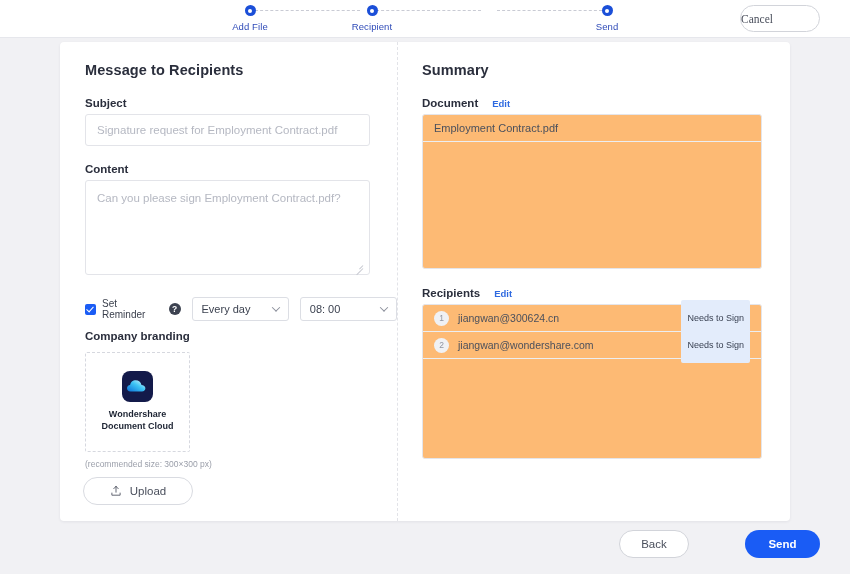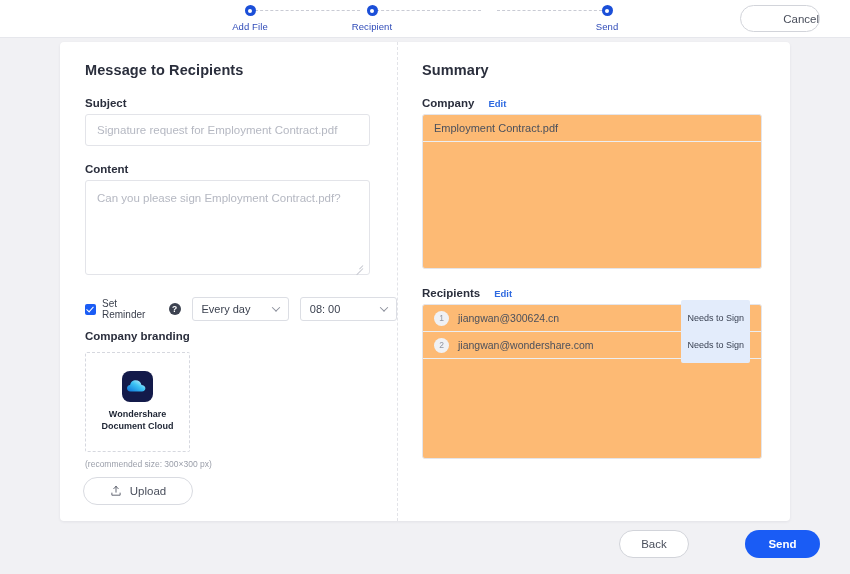--- a/index.html
+++ b/index.html
@@ -39,22 +39,23 @@
   }
   .step-line {
     position:absolute; top:5px; height:0;
     border-top:1px dashed #c9cbd4;
   }
   .cancel-btn {
     position:absolute; right:30px; top:5px;
     width:80px; height:27px; border-radius:14px;
     border:1px solid #d2d4da; background:#fff;
     font-size:11.5px; color:#4a4f5c;
-    display:flex; align-items:center; justify-content:flex-end;
+    display:flex; align-items:center; justify-content:flex-start;
     cursor:pointer;
+    font-family:Liberation Serif, serif;
   }
 
   
   .card {
     position:absolute; left:60px; top:42px; width:730px; height:479px;
     background:#ffffff; border-radius:4px;
     box-shadow:0 1px 3px rgba(30,35,60,.07);
   }
   .divider {
     position:absolute; left:337px; top:0; height:479px;
@@ -290,21 +291,21 @@
       </svg>
       <span>Upload</span>
     </div>
   </div>
 
   <div class="pane-right">
 
     <div class="pane-title" style="position:absolute; left:24px; top:20px;">Summary</div>
 
     <div class="sum-head" style="position:absolute; left:24px; top:55px;">
-      <span class="field-label">Company</span>
+      <span class="field-label">Document</span>
       <span class="edit-link">Edit</span>
     </div>
 
     <div class="list-box" style="position:absolute; left:24px; top:72px; width:340px; height:155px;">
       <div class="list-row">
         <span>Employment Contract.pdf</span>
       </div>
     </div>
 
     <div class="sum-head" style="position:absolute; left:24px; top:245px;">

